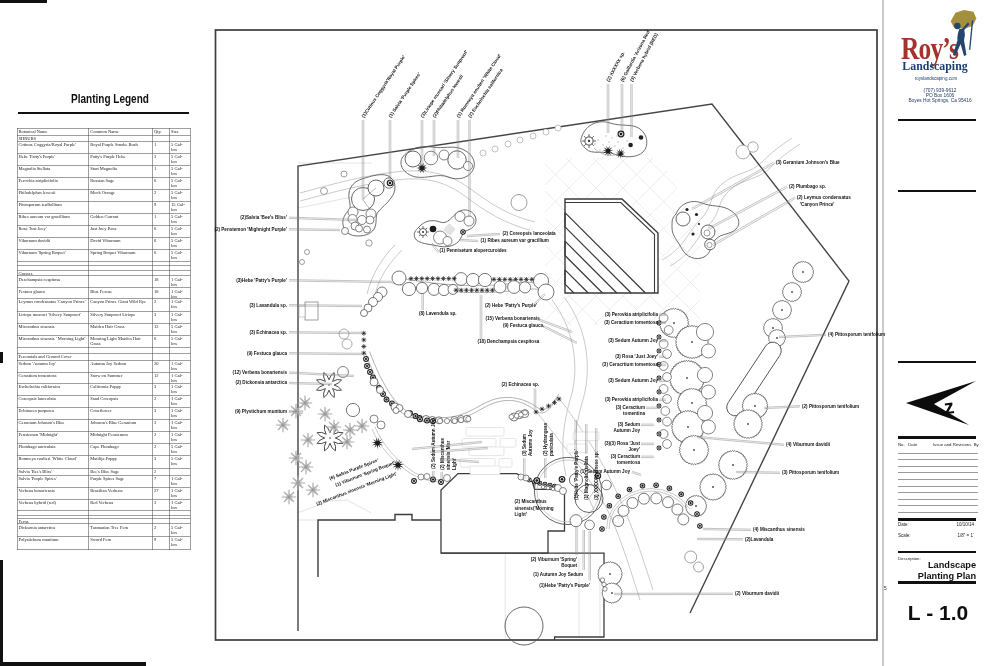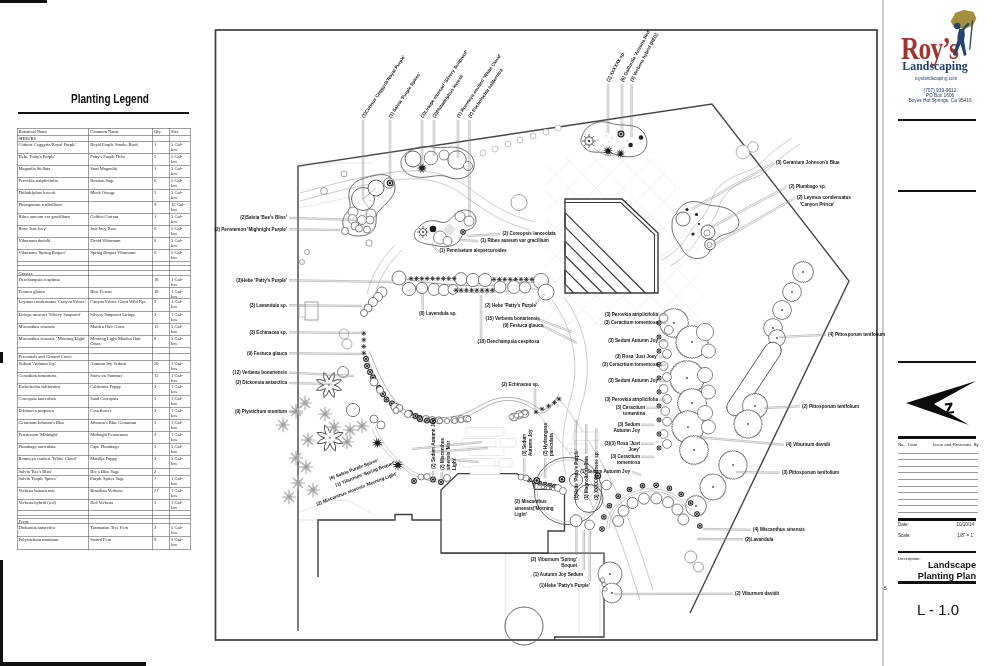--- a/index.html
+++ b/index.html
@@ -1037,20 +1037,20 @@
 <div style="position:absolute;left:662px;top:533px;width:312px;text-align:right;font-family:'Liberation Sans',sans-serif;font-size:9px;transform:scale(0.5);transform-origin:100% 0;color:#222">1/8” = 1’</div>
 <div style="position:absolute;left:898px;top:550.5px;width:78px;height:2.5px;background:#111"></div>
 
 <div style="position:absolute;left:898px;top:555.5px;width:160px;font-family:'Liberation Sans',sans-serif;font-size:8.6px;transform:scale(0.5);transform-origin:0 0;color:#222">Description:</div>
 
 <div style="position:absolute;left:872px;top:560px;width:104px;text-align:right;font-family:'Liberation Sans',sans-serif;font-weight:bold;font-size:9.2px;line-height:10.6px;color:#111">Landscape<br>Planting Plan</div>
 <div style="position:absolute;left:898px;top:581px;width:78px;height:2.5px;background:#111"></div>
 
 <div style="position:absolute;left:884px;top:586px;font-family:'Liberation Sans',sans-serif;font-size:9px;transform:scale(0.55);transform-origin:0 0;color:#222">5</div>
 
-<div style="position:absolute;left:883px;top:601px;width:110px;text-align:center;font-family:'Liberation Sans',sans-serif;font-weight:normal;font-size:15px;color:#0e0e0e">L - 1.0</div>
+<div style="position:absolute;left:883px;top:601px;width:110px;text-align:center;font-family:'Liberation Sans',sans-serif;font-weight:bold;font-size:21px;color:#0e0e0e">L - 1.0</div>
 
 <div style="position:absolute;left:0;top:0;width:47px;height:2.5px;background:#111"></div>
 
 <div style="position:absolute;left:0;top:352px;width:3px;height:11px;background:#111"></div>
 
 <div style="position:absolute;left:0;top:560px;width:2.5px;height:106px;background:#111"></div>
 
 <div style="position:absolute;left:0;top:661.5px;width:146px;height:4.5px;background:#111"></div>
 </body></html>

